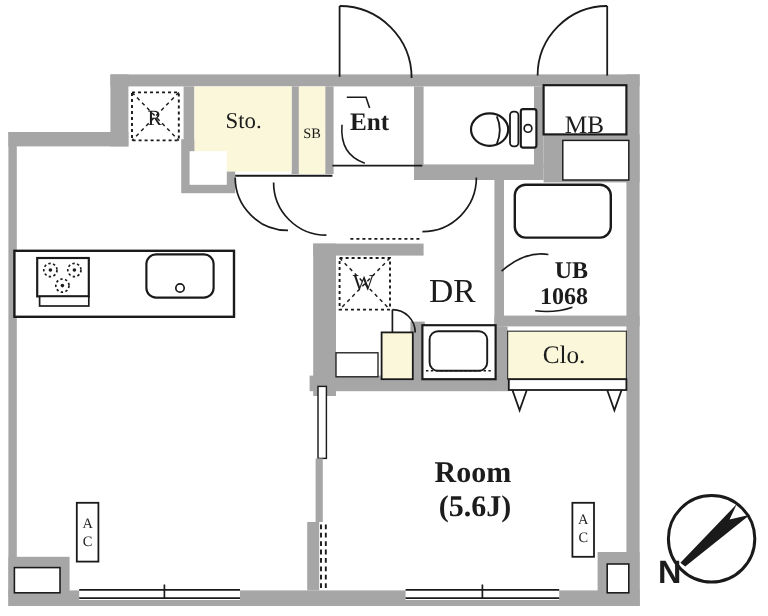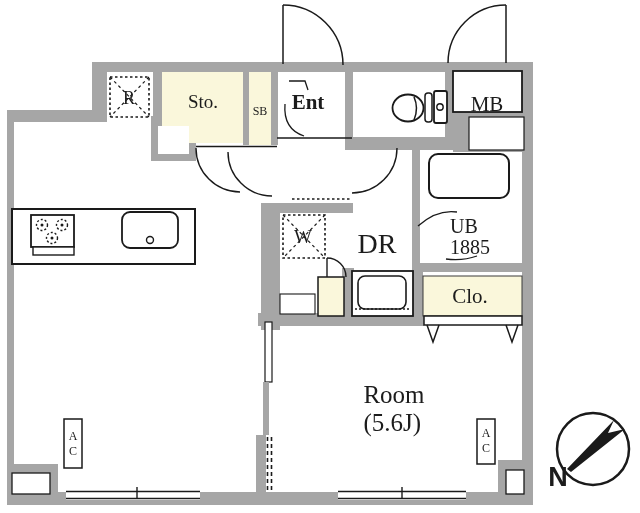--- a/index.html
+++ b/index.html
@@ -3,21 +3,21 @@
 <meta charset="utf-8">
 <style>
   html,body{margin:0;padding:0;background:#fff;}
   .stage{position:relative;width:640px;height:513px;background:#fff;overflow:hidden;
          font-family:"Liberation Serif","DejaVu Serif",serif;color:var(--text,#1c1c1c);}
   .stage svg{position:absolute;left:0;top:0;}
   .lbl{position:absolute;transform:translate(-50%,-50%);white-space:nowrap;
        color:var(--text,#1c1c1c);line-height:1;}
   .serif{font-family:"Liberation Serif","DejaVu Serif",serif;}
   .sans{font-family:"Liberation Sans","DejaVu Sans",sans-serif;}
-  .multi{text-align:left;line-height:28px;}
+  .multi{text-align:right;line-height:28px;font-weight:bold;}
   .vert{writing-mode:vertical-rl;text-orientation:upright;letter-spacing:1px;}
   .wall{fill:var(--wall,#a6a6a6);}
   .cream{fill:var(--cream,#faf7db);}
   .fx{fill:#fff;stroke:var(--line,#1a1a1a);}
   .ln{fill:none;stroke:var(--line,#1a1a1a);}
 </style>
 </head>
 <body>
 
 <div class="stage">
@@ -183,21 +183,21 @@
     <div>(5.6J)</div>
   </div>
 
   <div class="lbl serif" style="left:203px;top:101px;font-size:19px;">Sto.</div>
   <div class="lbl serif" style="left:260px;top:111px;font-size:12px;">SB</div>
   <div class="lbl serif" style="left:308px;top:102px;font-size:21px;font-weight:bold;">Ent</div>
   <div class="lbl serif" style="left:487px;top:104px;font-size:21px;">MB</div>
 
   <div class="lbl serif multi" style="left:470px;top:237px;font-size:20px;line-height:21px;">
     <div>UB</div>
-    <div>1885</div>
+    <div>1068</div>
   </div>
 
   <div class="lbl serif" style="left:377px;top:244px;font-size:28px;">DR</div>
   <div class="lbl serif" style="left:470px;top:296px;font-size:21px;">Clo.</div>
   <div class="lbl serif" style="left:129px;top:98px;font-size:18px;">R</div>
   <div class="lbl serif" style="left:303px;top:236px;font-size:19px;">W</div>
 
   <div class="lbl serif vert" style="left:73px;top:444px;font-size:12px;">AC</div>
   <div class="lbl serif vert" style="left:486px;top:441px;font-size:12px;">AC</div>
 

